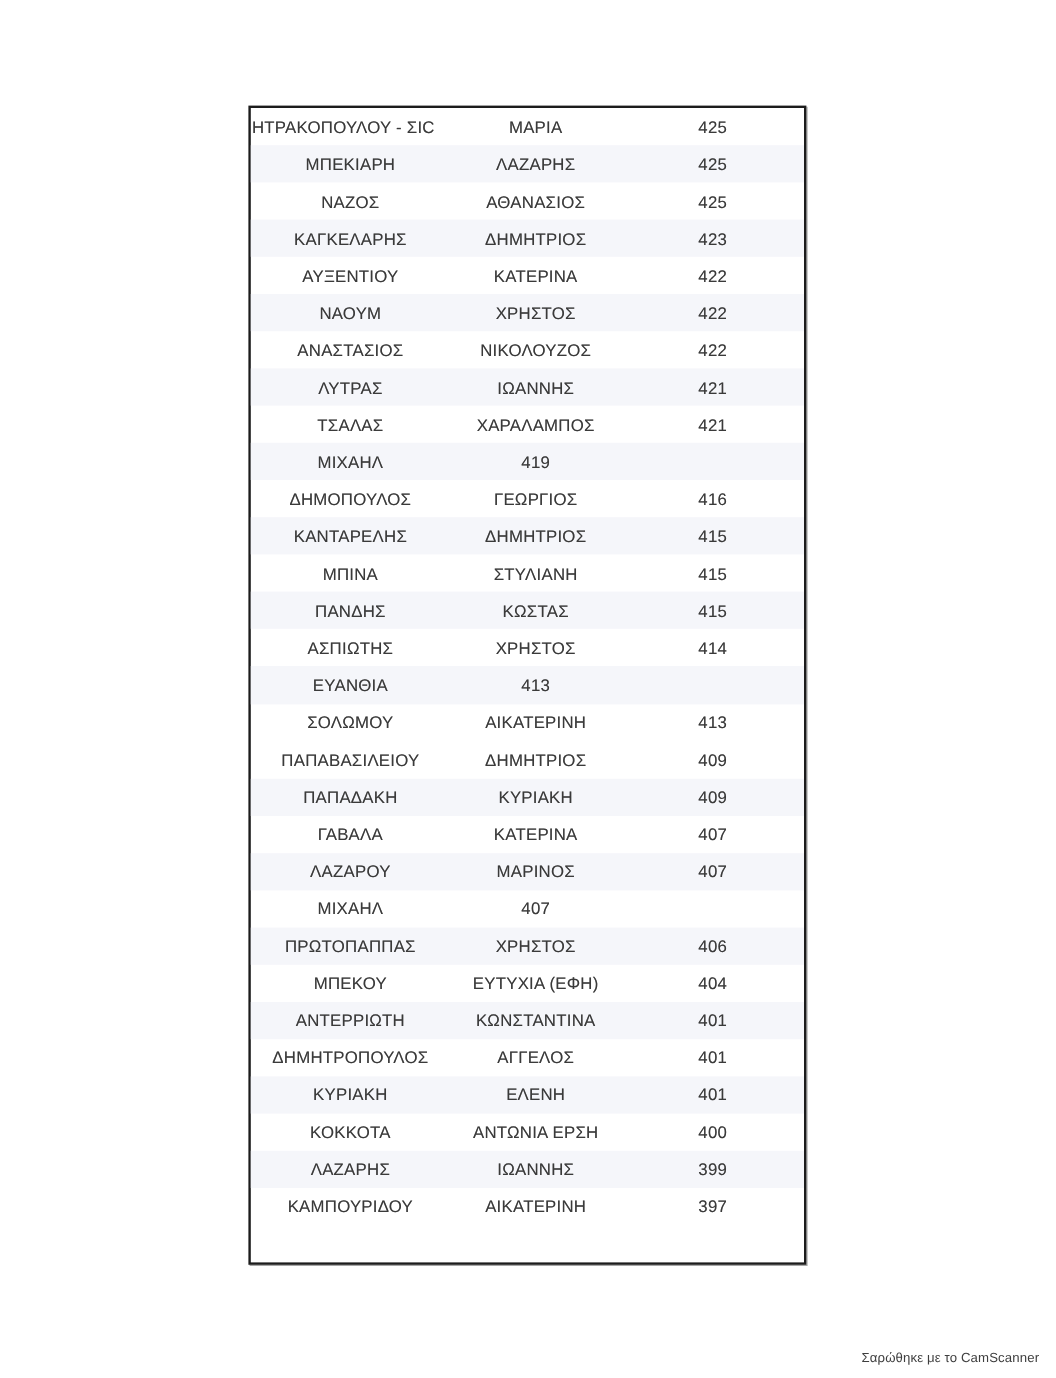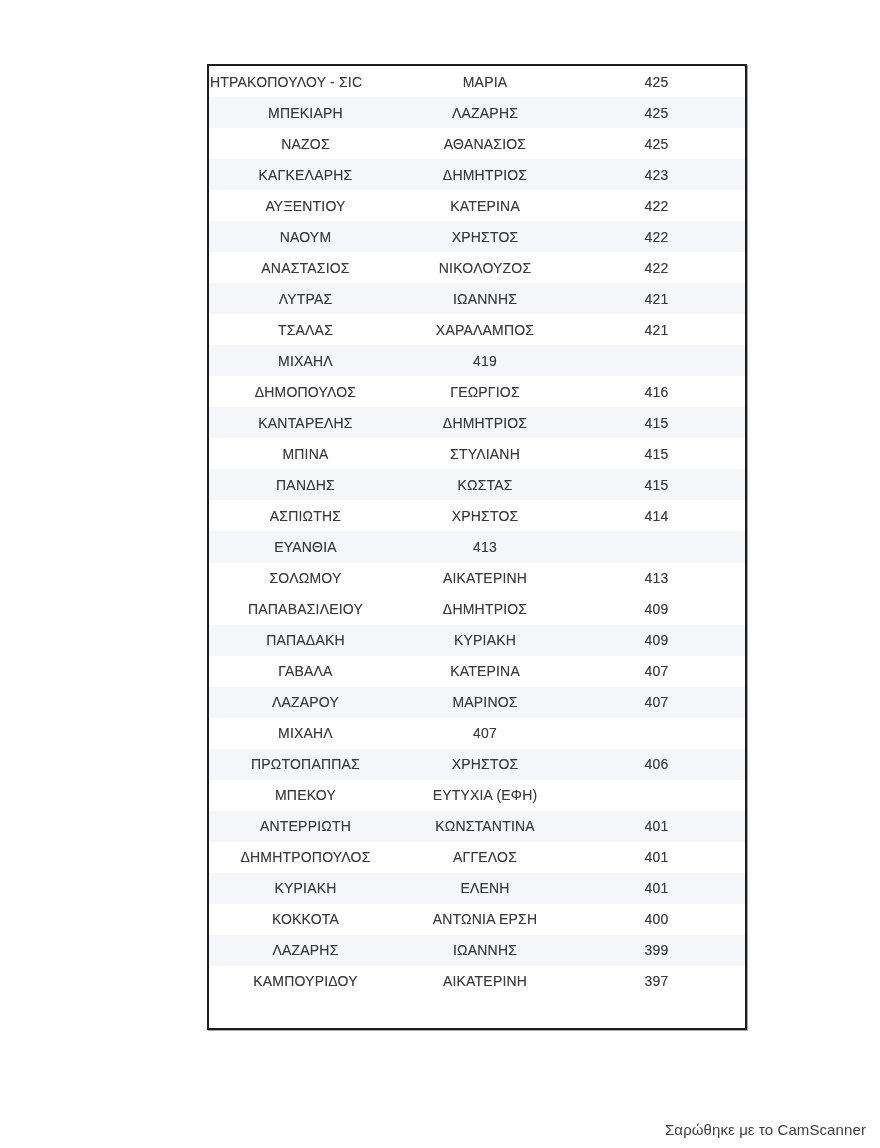--- a/index.html
+++ b/index.html
@@ -17,22 +17,22 @@
     overflow:hidden;
   }
   .page{
     position:absolute;
     inset:0;
     background:var(--page-bg);
   }
   .results-table{
     position:absolute;
     left:207px;
-    top:64px;
-    width:540px;
+    top:88px;
+    width:465px;
     height:966px;
     border:2px solid var(--border-color);
     background:#fff;
     box-shadow:1px 1px 0 rgba(0,0,0,0.35);
   }
   .tbody{
     display:grid;
     grid-template-rows:repeat(31,1fr);
     width:100%;
     height:100%;
@@ -57,21 +57,21 @@
     text-shadow:0 0 0.4px rgba(60,60,60,0.45);
   }
   .row.first-row .cell.col0{
     justify-content:flex-start;
     padding-left:1px;
   }
   .watermark{
     position:absolute;
     right:14px;
     bottom:10px;
-    font-size:15px;
+    font-size:11px;
     color:#3e3e3e;
     letter-spacing:0.1px;
   }
 </style>
 </head>
 <body>
 
 <div class="page">
   <div class="results-table">
     <div class="tbody">
@@ -183,20 +183,21 @@
           <div class="cell col2">407</div>
         </div>
         <div class="row tint">
           <div class="cell col0">ΠΡΩΤΟΠΑΠΠΑΣ</div>
           <div class="cell col1">ΧΡΗΣΤΟΣ</div>
           <div class="cell col2">406</div>
         </div>
         <div class="row">
           <div class="cell col0">ΜΠΕΚΟΥ</div>
           <div class="cell col1">ΕΥΤΥΧΙΑ (ΕΦΗ)</div>
+          <div class="cell col2">404</div>
         </div>
         <div class="row tint">
           <div class="cell col0">ΑΝΤΕΡΡΙΩΤΗ</div>
           <div class="cell col1">ΚΩΝΣΤΑΝΤΙΝΑ</div>
           <div class="cell col2">401</div>
         </div>
         <div class="row">
           <div class="cell col0">ΔΗΜΗΤΡΟΠΟΥΛΟΣ</div>
           <div class="cell col1">ΑΓΓΕΛΟΣ</div>
           <div class="cell col2">401</div>

